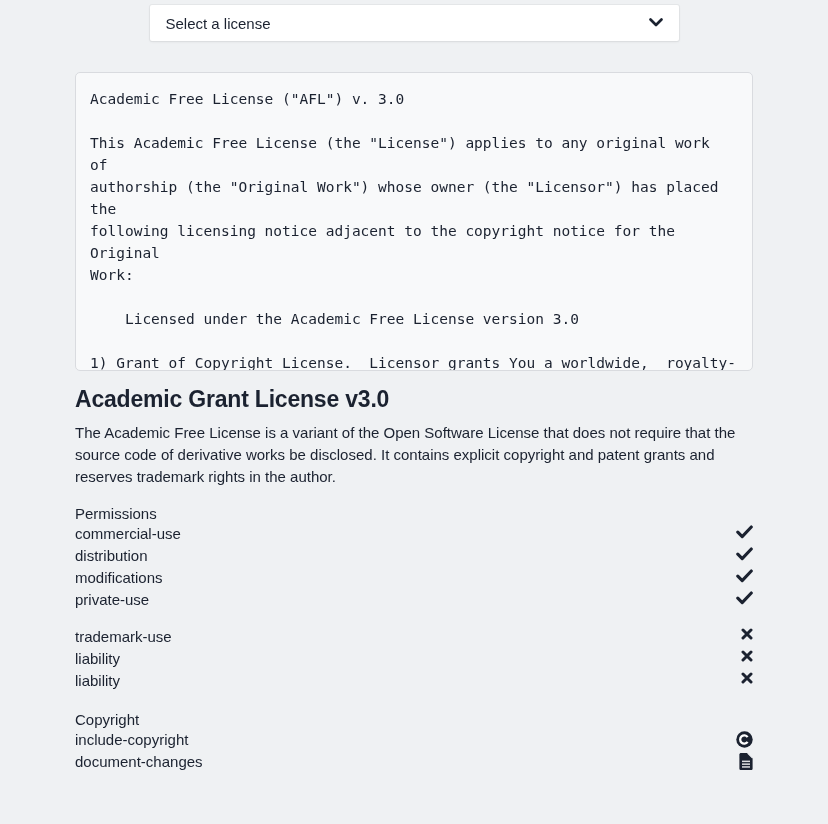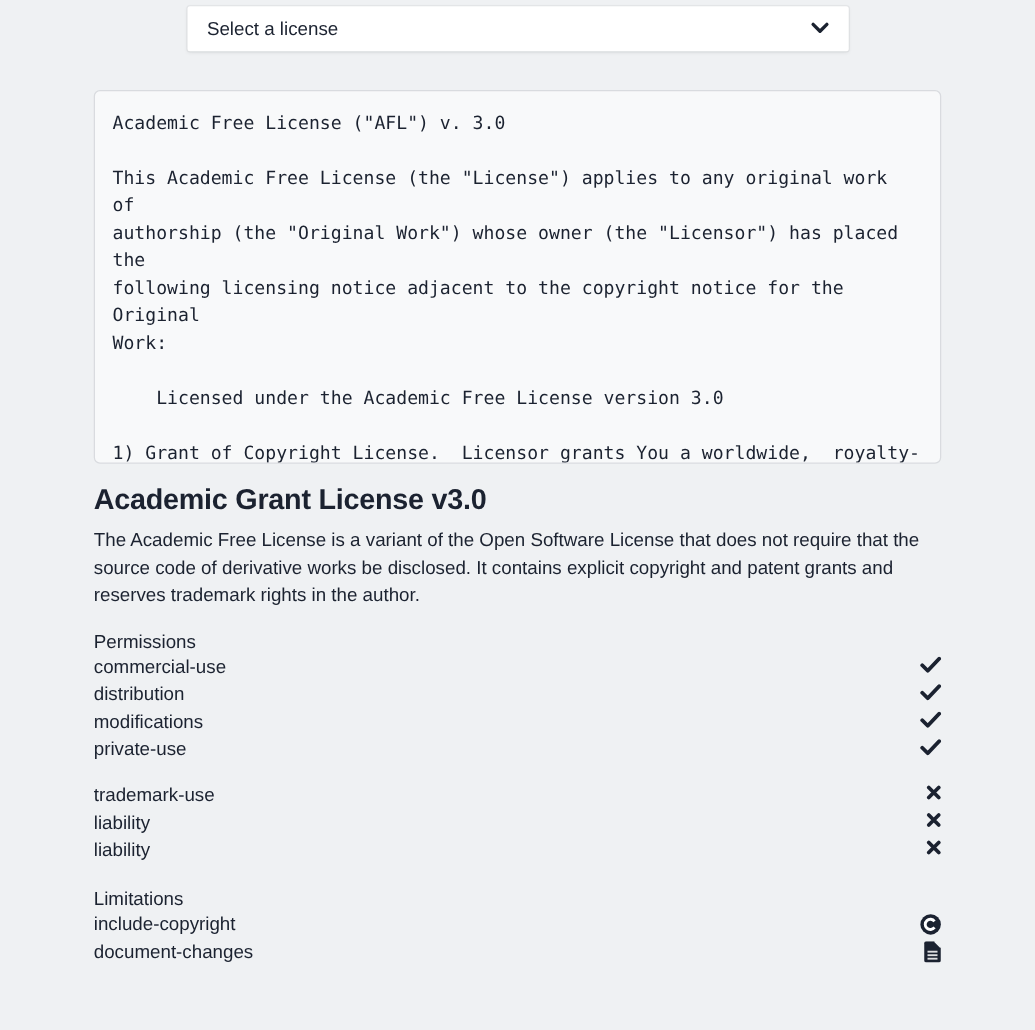--- a/index.html
+++ b/index.html
@@ -126,21 +126,21 @@
           <div class="row">
             <span class="row-label">liability</span>
             <span class="icon">
               <svg width="12" height="12" viewBox="0 0 12 12">
                 <path d="M2 2 L10 10 M10 2 L2 10" fill="none" stroke="currentColor" stroke-width="3" stroke-linecap="round"></path>
               </svg>
             </span>
           </div>
         </div>
         <div class="section">
-          <div class="section-title">Limitations</div>
+          <div class="section-title">Copyright</div>
           <div class="row">
             <span class="row-label">include-copyright</span>
             <span class="icon">
               <svg width="17" height="17" viewBox="0 0 17 17">
                 <circle cx="8.5" cy="8.5" r="8.2" fill="currentColor"></circle>
                 <path d="M11.6 6.1 A4.1 4.1 0 1 0 11.6 10.9" fill="none" stroke="#ffffff" stroke-width="2.3"></path>
               </svg>
             </span>
           </div>
           <div class="row">

